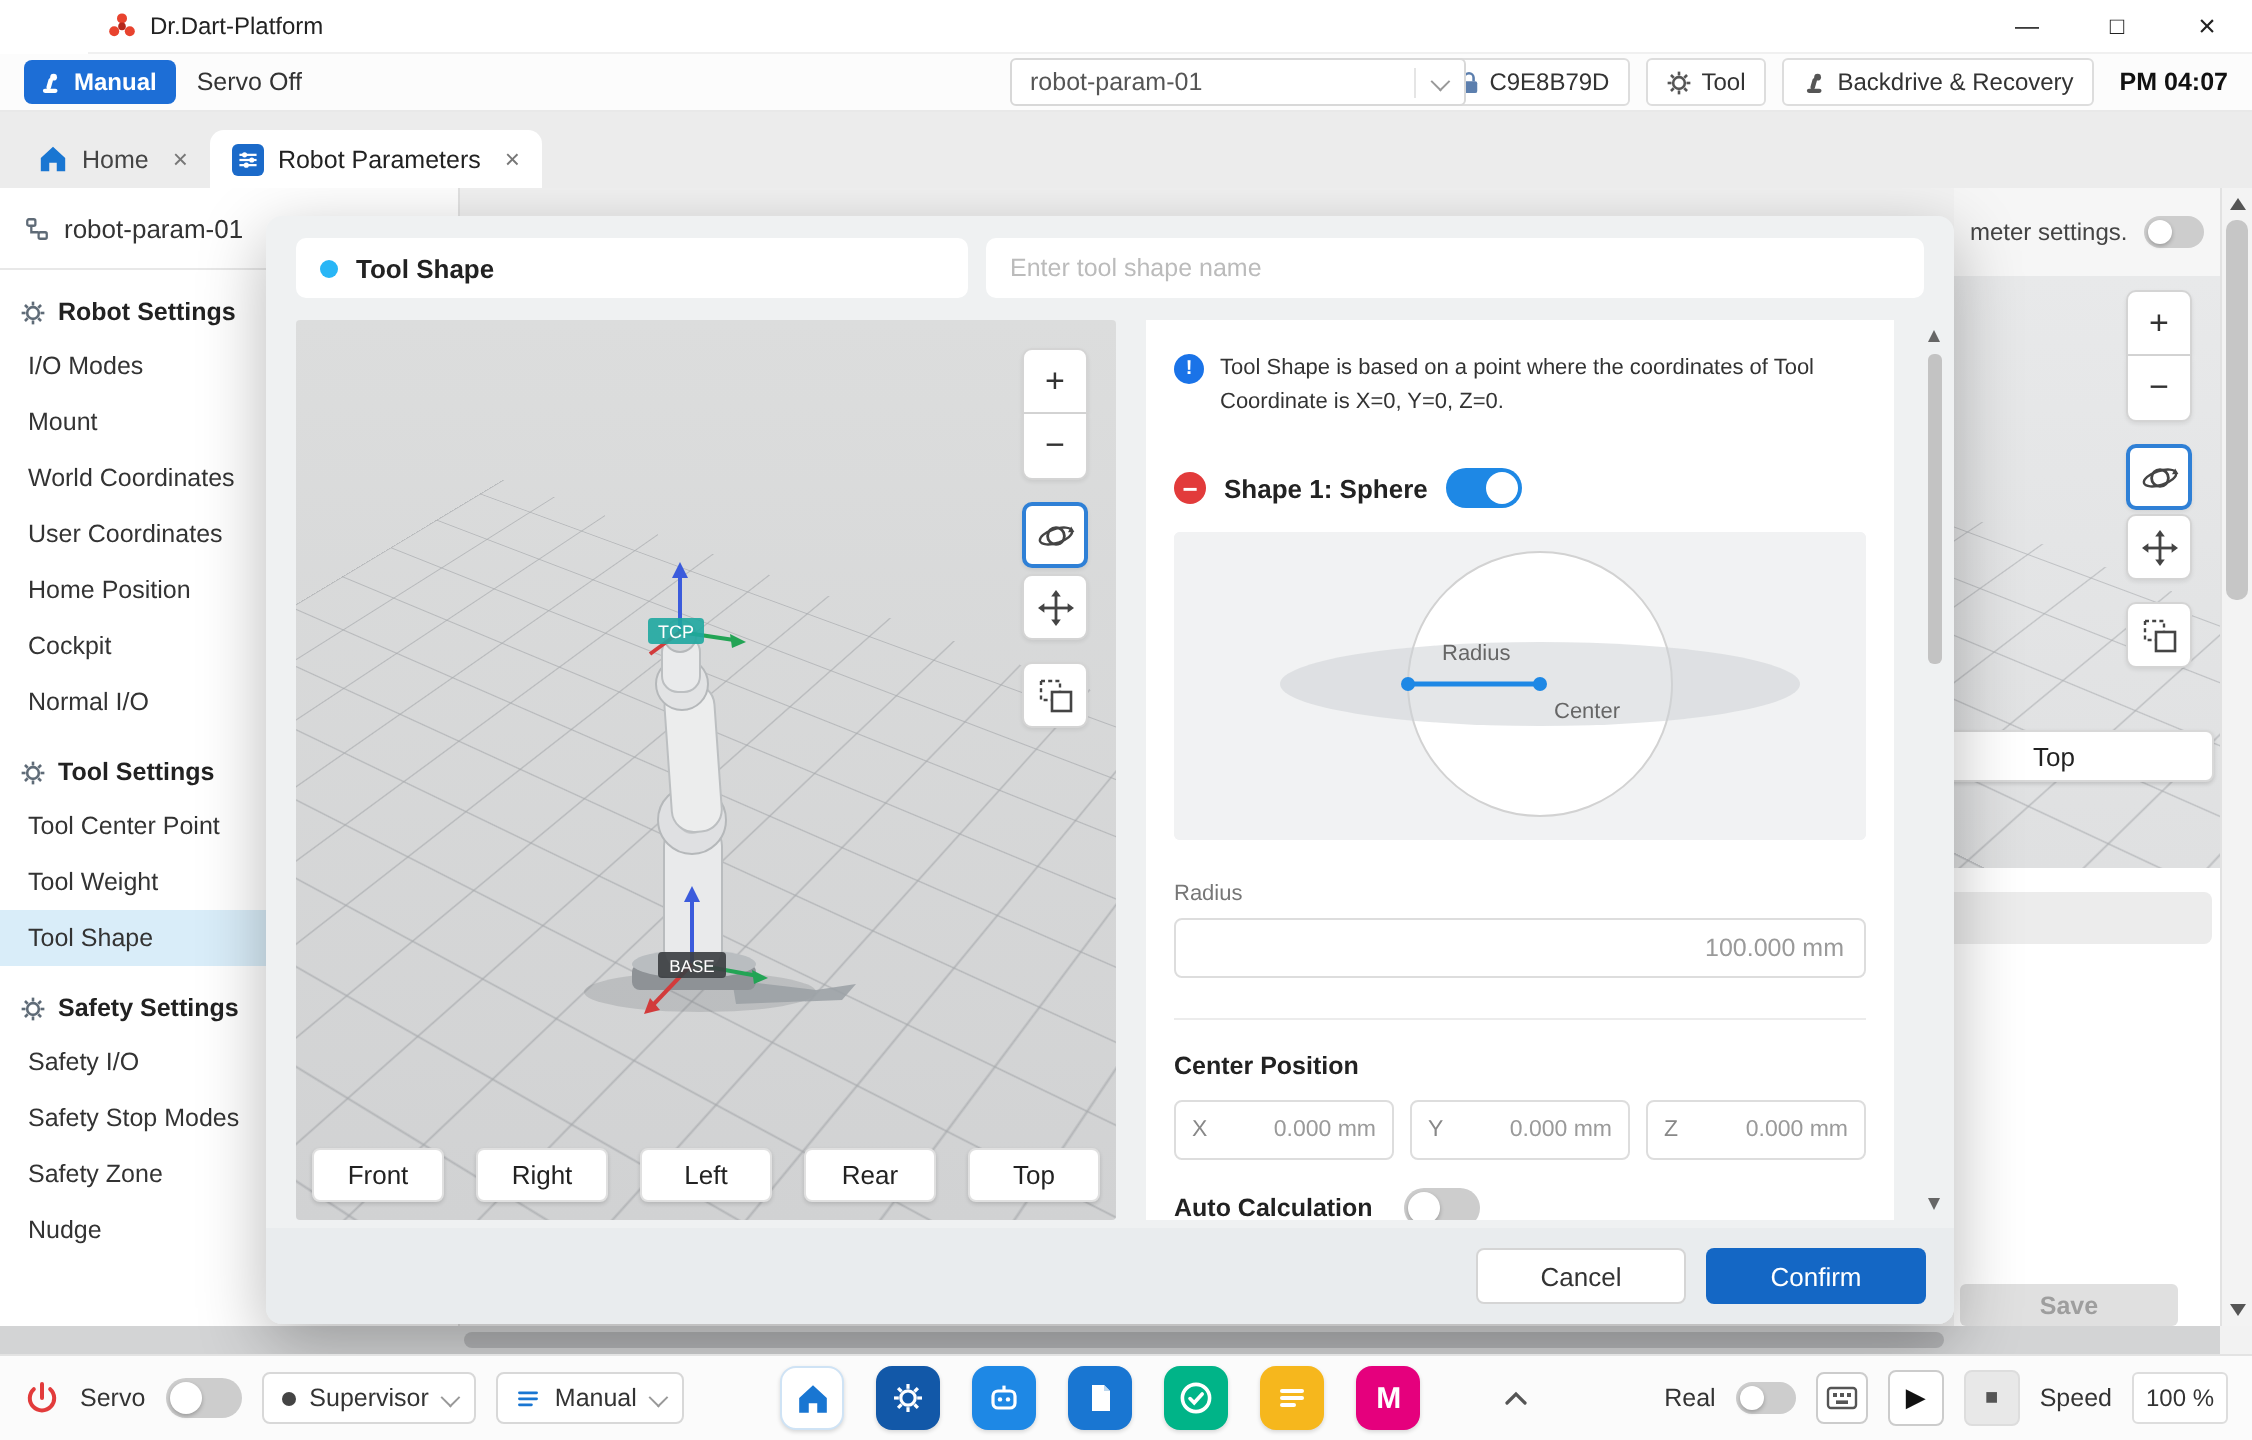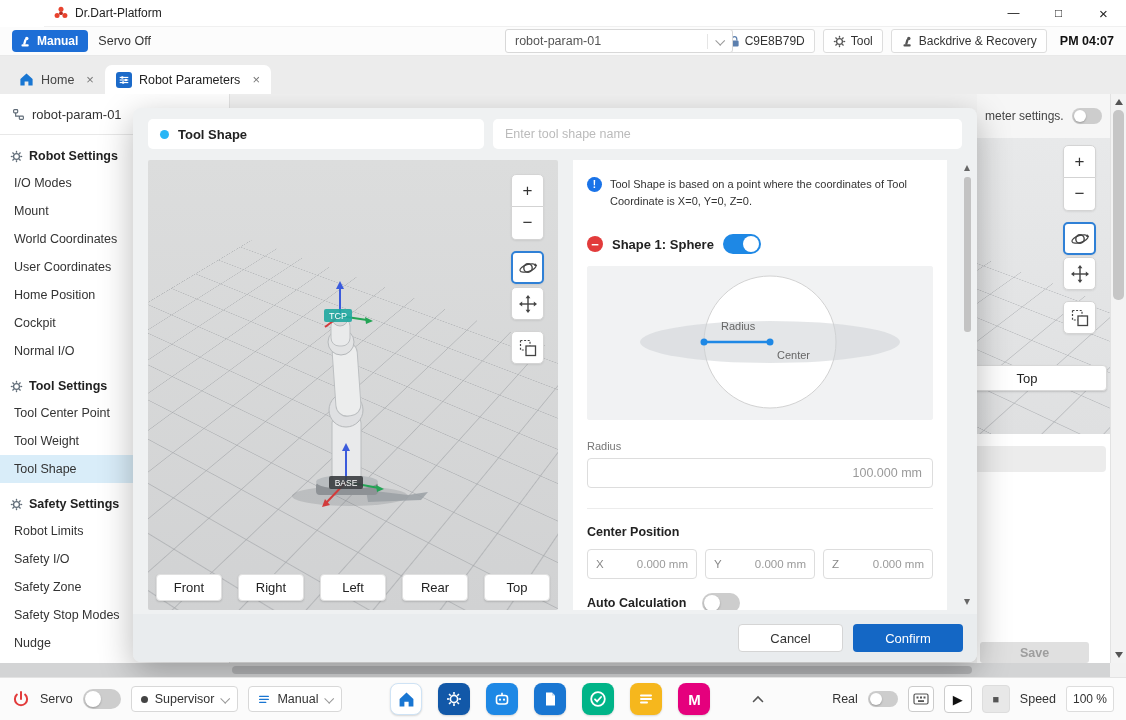--- a/index.html
+++ b/index.html
@@ -319,24 +319,23 @@
               <line x1="12.6" y1="8" x2="15" y2="8"></line>
               <line x1="3.05" y1="3.05" x2="4.75" y2="4.75"></line>
               <line x1="11.25" y1="11.25" x2="12.95" y2="12.95"></line>
               <line x1="3.05" y1="12.95" x2="4.75" y2="11.25"></line>
               <line x1="11.25" y1="4.75" x2="12.95" y2="3.05"></line>
             </g>
             <circle cx="8" cy="8" r="3.6" fill="none" stroke="currentColor" stroke-width="1.6"></circle>
           </svg>
         <span>Safety Settings</span>
       </div>
-      <div class="side-item">Robot Limits</div>
       <div class="side-item">Safety I/O</div>
+      <div class="side-item">Safety Stop Modes</div>
       <div class="side-item">Safety Zone</div>
-      <div class="side-item">Safety Stop Modes</div>
       <div class="side-item">Nudge</div>
     </div>
 
     <div class="bg-right">
       <div class="bgr-top">
         <span>meter settings.</span>
         <span class="toggle off sm"></span>
       </div>
       <div class="bgr-3d">
         <div class="gridplane"></div>

